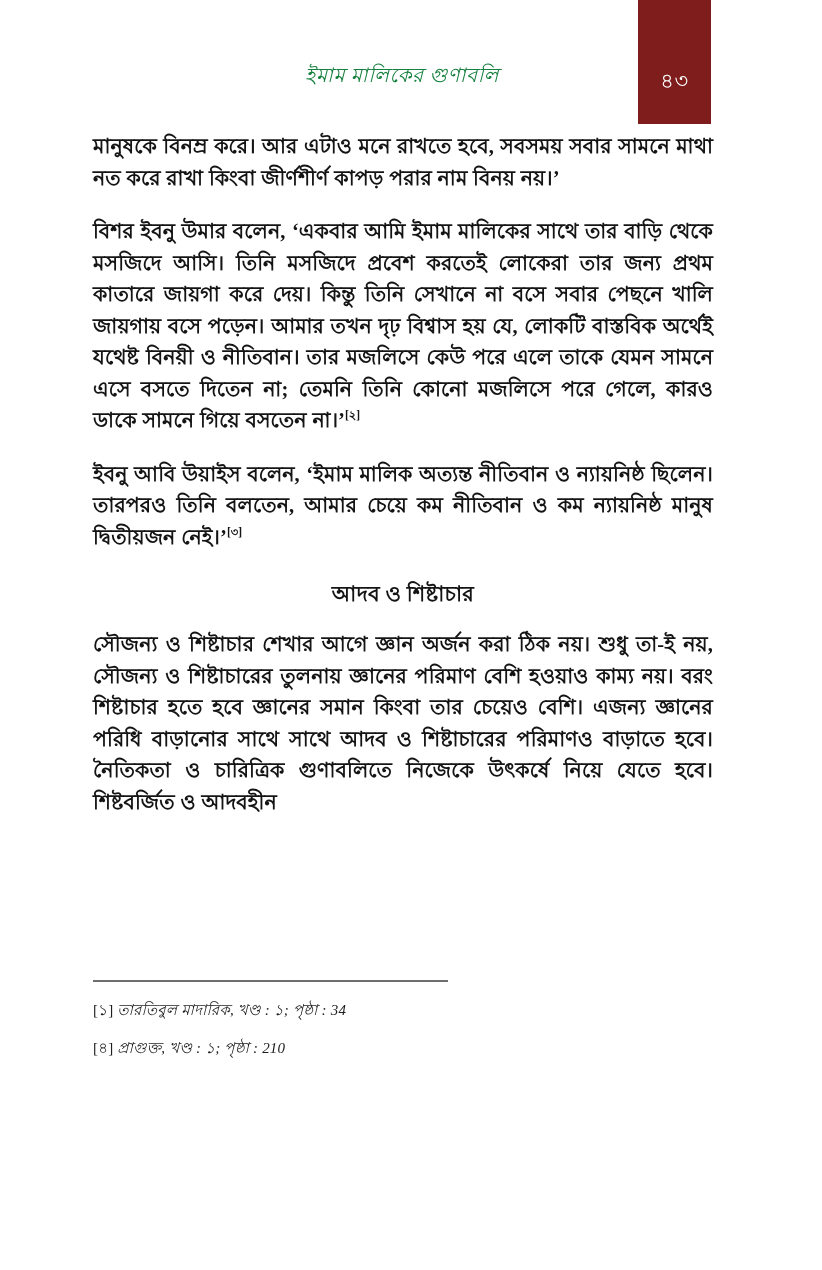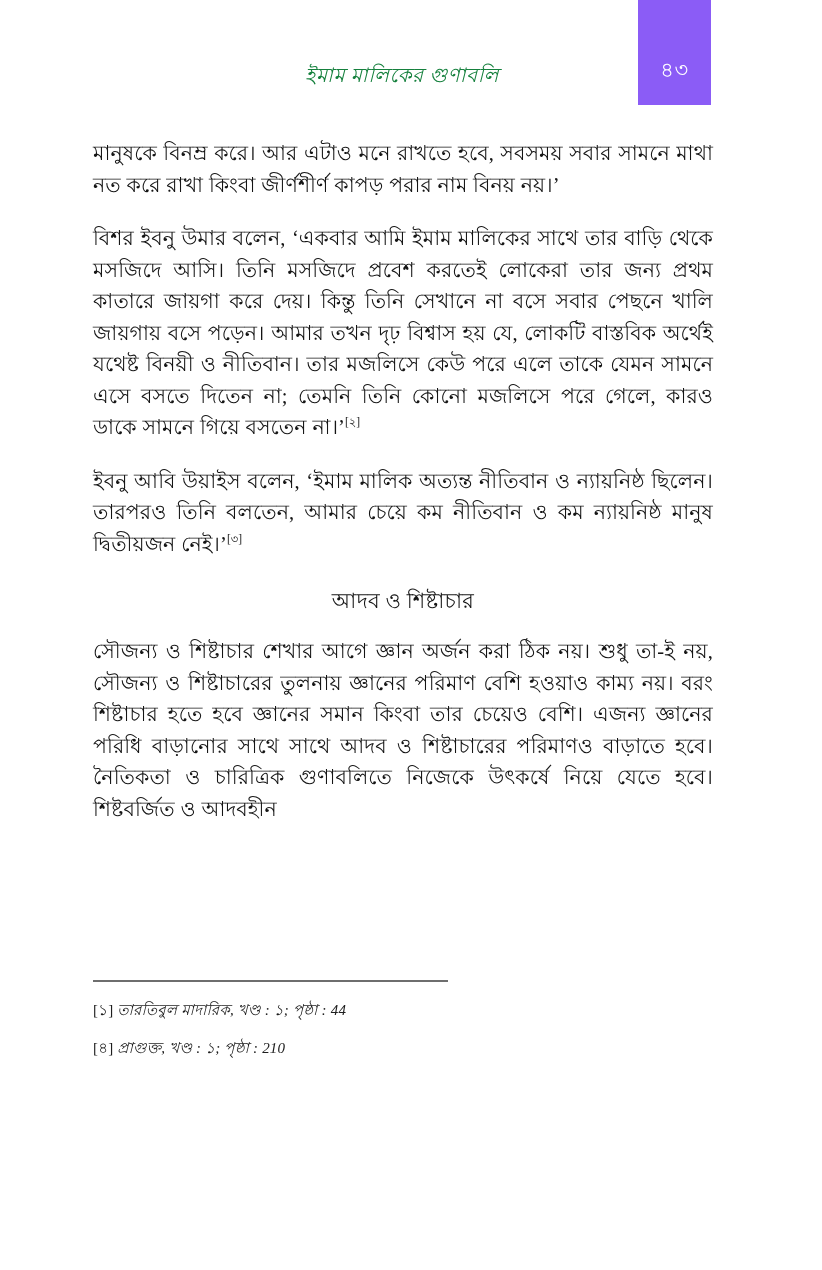--- a/index.html
+++ b/index.html
@@ -29,26 +29,26 @@
     left: 0;
     top: 0;
     width: 822px;
     height: 118px;
   }
   .page-number-box {
     position: absolute;
     right: 111px;
     top: 0;
     width: 73px;
-    height: 105px;
-    background: #8b5cf6;
+    height: 124px;
+    background: #7f1d1d;
     display: flex;
     align-items: flex-end;
     justify-content: center;
-    padding-bottom: 24px;
+    padding-bottom: 32px;
     box-sizing: border-box;
   }
   .page-number-box .num {
     color: #ffffff;
     font-size: 21px;
     line-height: 1;
     letter-spacing: 0.5px;
     font-family: "Liberation Serif", "DejaVu Serif", serif;
   }
   .running-head {
@@ -64,43 +64,44 @@
   }
 
   
   .content {
     position: absolute;
     left: 93px;
     top: 128px;
     width: 620px;
   }
   p.para {
-    margin: 10px 0 22px 0;
+    margin: 3px 0 22px 0;
     font-size: 20.5px;
     line-height: 31.5px;
     text-align: justify;
     text-justify: inter-word;
     letter-spacing: 0.1px;
     word-spacing: 0.5px;
+    font-weight: bold;
   }
   p.para.last {
     margin-bottom: 0;
   }
   p.para sup.fn {
     font-size: 11.5px;
     vertical-align: super;
     line-height: 0;
     letter-spacing: 0;
   }
 
   h2.section-heading {
     margin: 26px 0 20px 0;
     text-align: center;
     font-size: 21px;
-    font-weight: normal;
+    font-weight: bold;
     line-height: 30px;
     letter-spacing: 0.3px;
   }
 
   
   .footnote-zone {
     position: absolute;
     left: 93px;
     top: 980px;
     width: 620px;
@@ -150,20 +151,20 @@
 
     <h2 class="section-heading">আদব ও শিষ্টাচার</h2>
 
     <p class="para last"><span>সৌজন্য ও শিষ্টাচার শেখার আগে জ্ঞান অর্জন করা ঠিক নয়। শুধু তা-ই নয়, সৌজন্য ও শিষ্টাচারের তুলনায় জ্ঞানের পরিমাণ বেশি হওয়াও কাম্য নয়। বরং শিষ্টাচার হতে হবে জ্ঞানের সমান কিংবা তার চেয়েও বেশি। এজন্য জ্ঞানের পরিধি বাড়ানোর সাথে সাথে আদব ও শিষ্টাচারের পরিমাণও বাড়াতে হবে। নৈতিকতা ও চারিত্রিক গুণাবলিতে নিজেকে উৎকর্ষে নিয়ে যেতে হবে। শিষ্টবর্জিত ও আদবহীন</span></p>
 
   </div>
 
   <div class="footnote-zone">
     <div class="footnote-rule"></div>
 
-    <div class="footnote"><span class="marker">[১]</span> <span>তারতিবুল মাদারিক, খণ্ড : ১; পৃষ্ঠা : 44</span></div>
+    <div class="footnote"><span class="marker">[১]</span> <span>তারতিবুল মাদারিক, খণ্ড : ১; পৃষ্ঠা : 34</span></div>
 
 
 
     <div class="footnote"><span class="marker">[৪]</span> <span>প্রাগুক্ত, খণ্ড : ১; পৃষ্ঠা : 210</span></div>
   </div>
 
 </div>
 
 </body></html>

